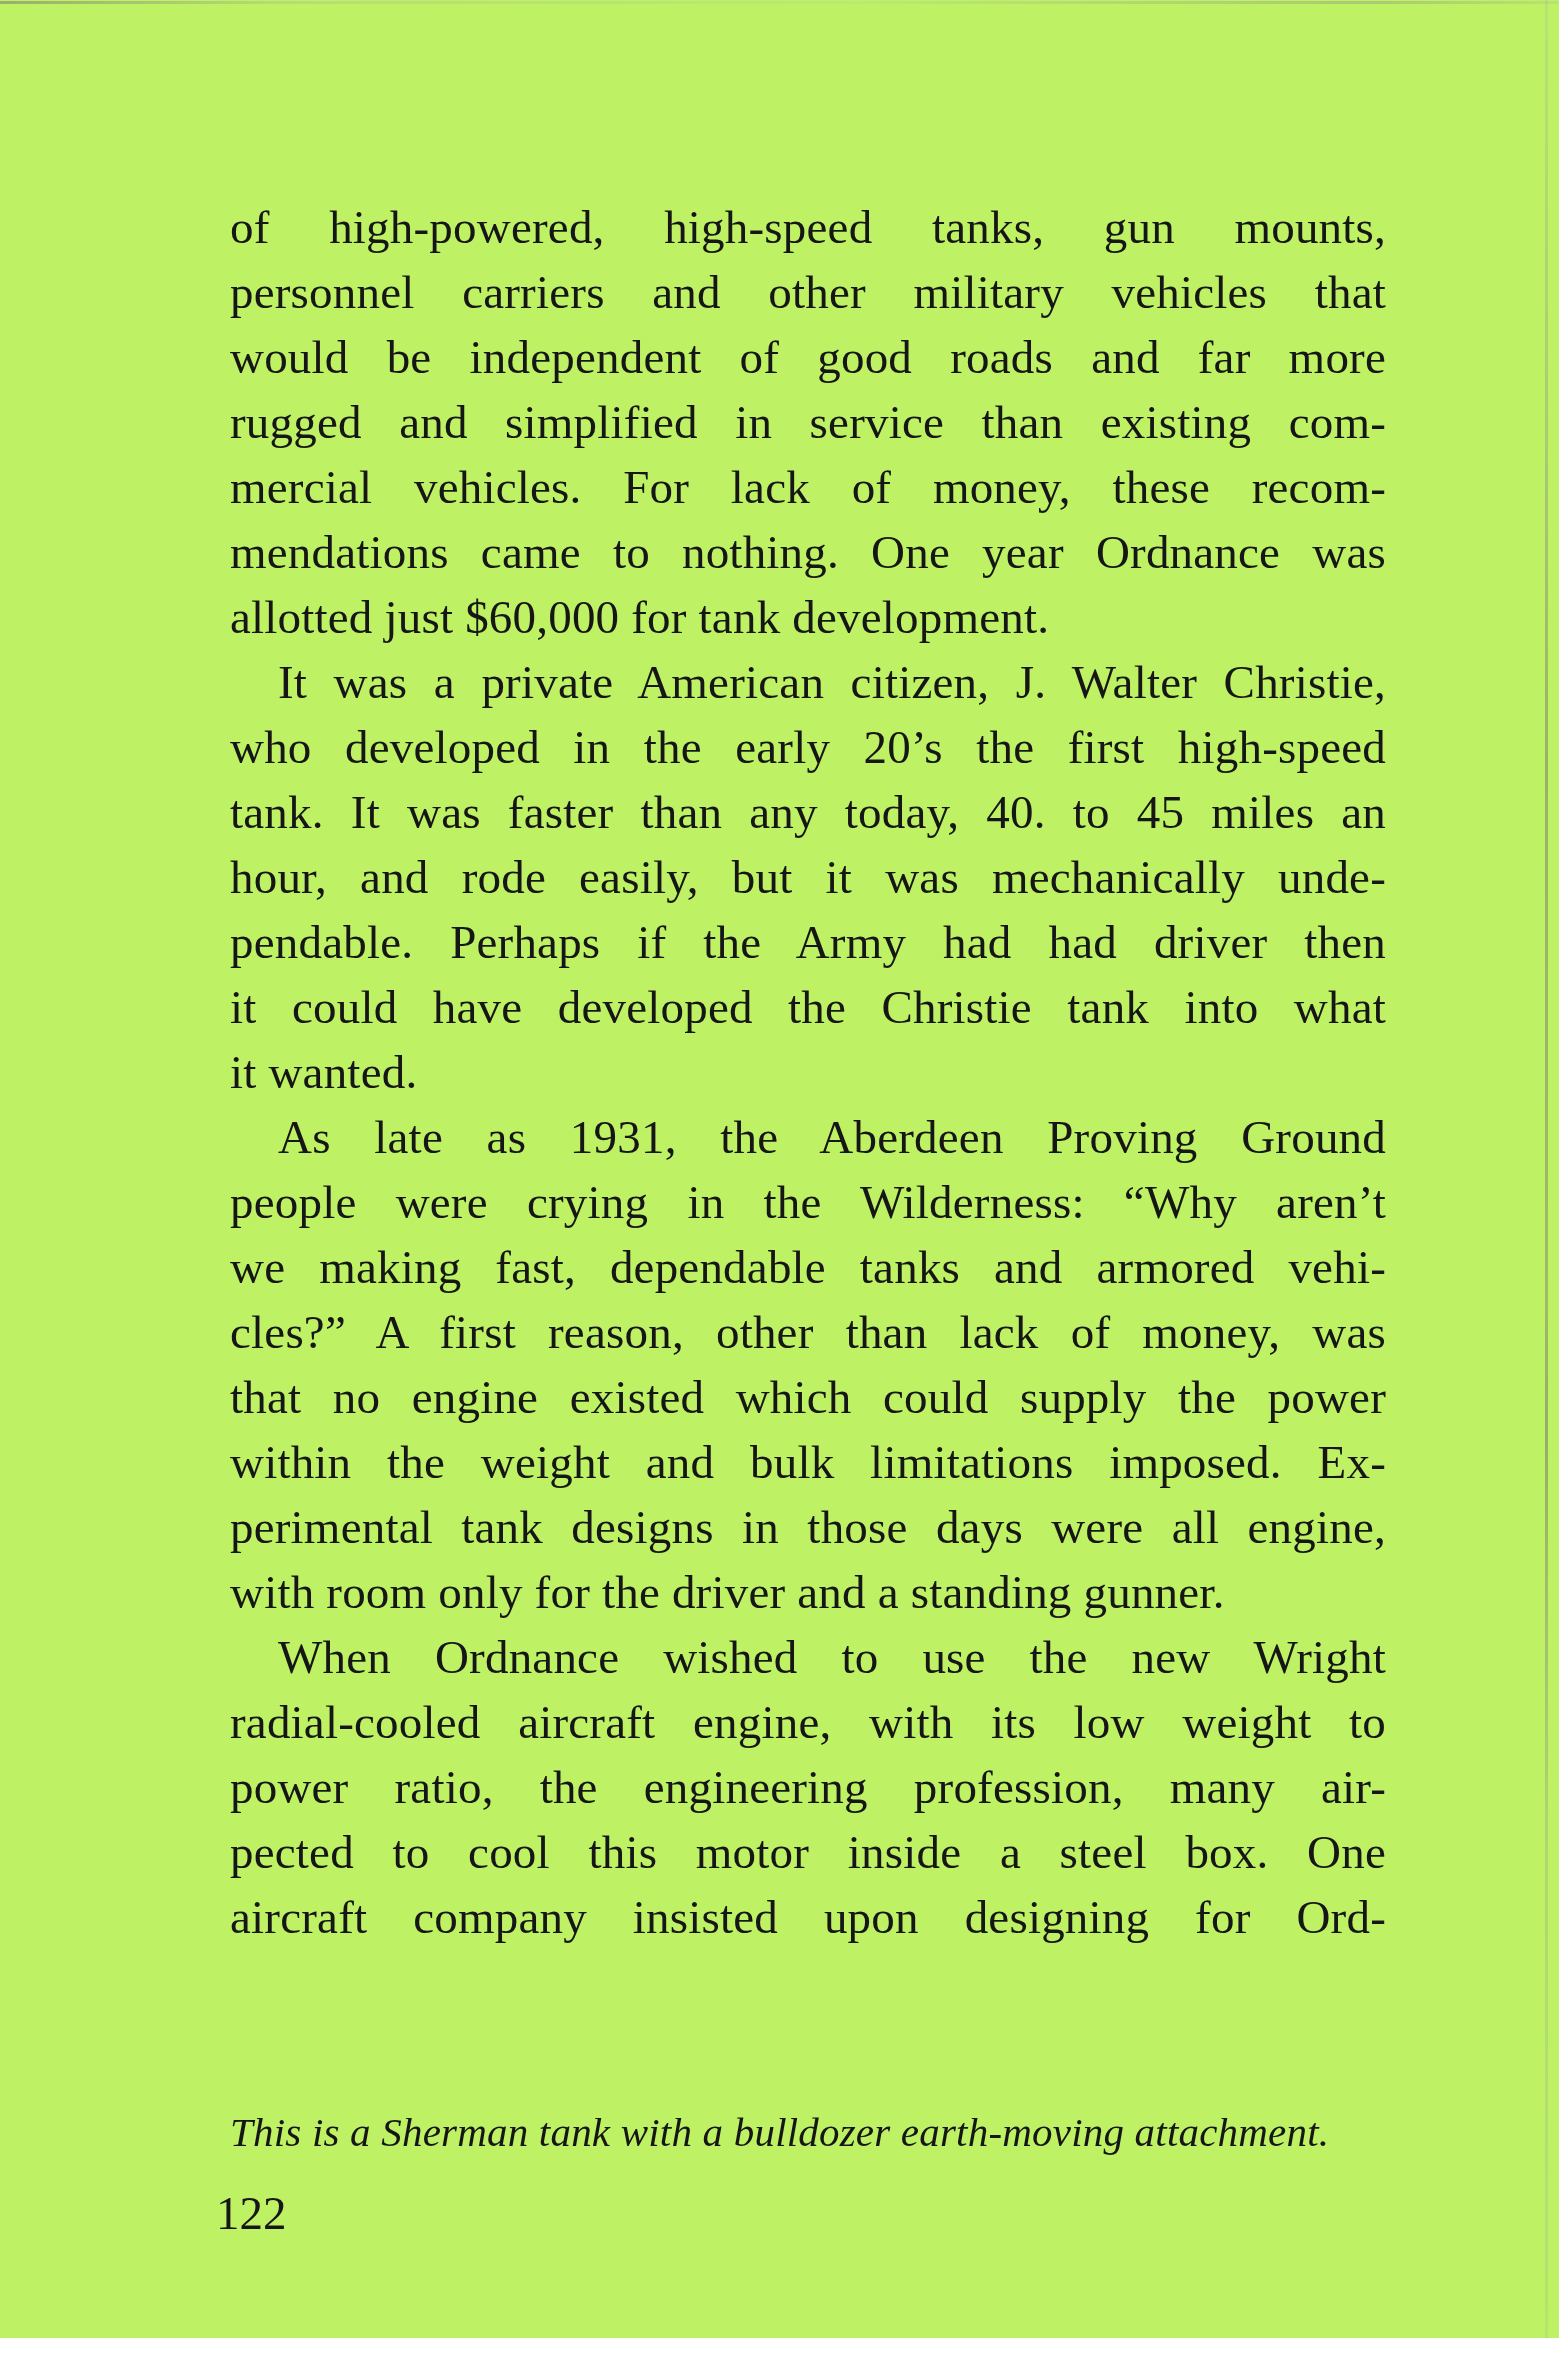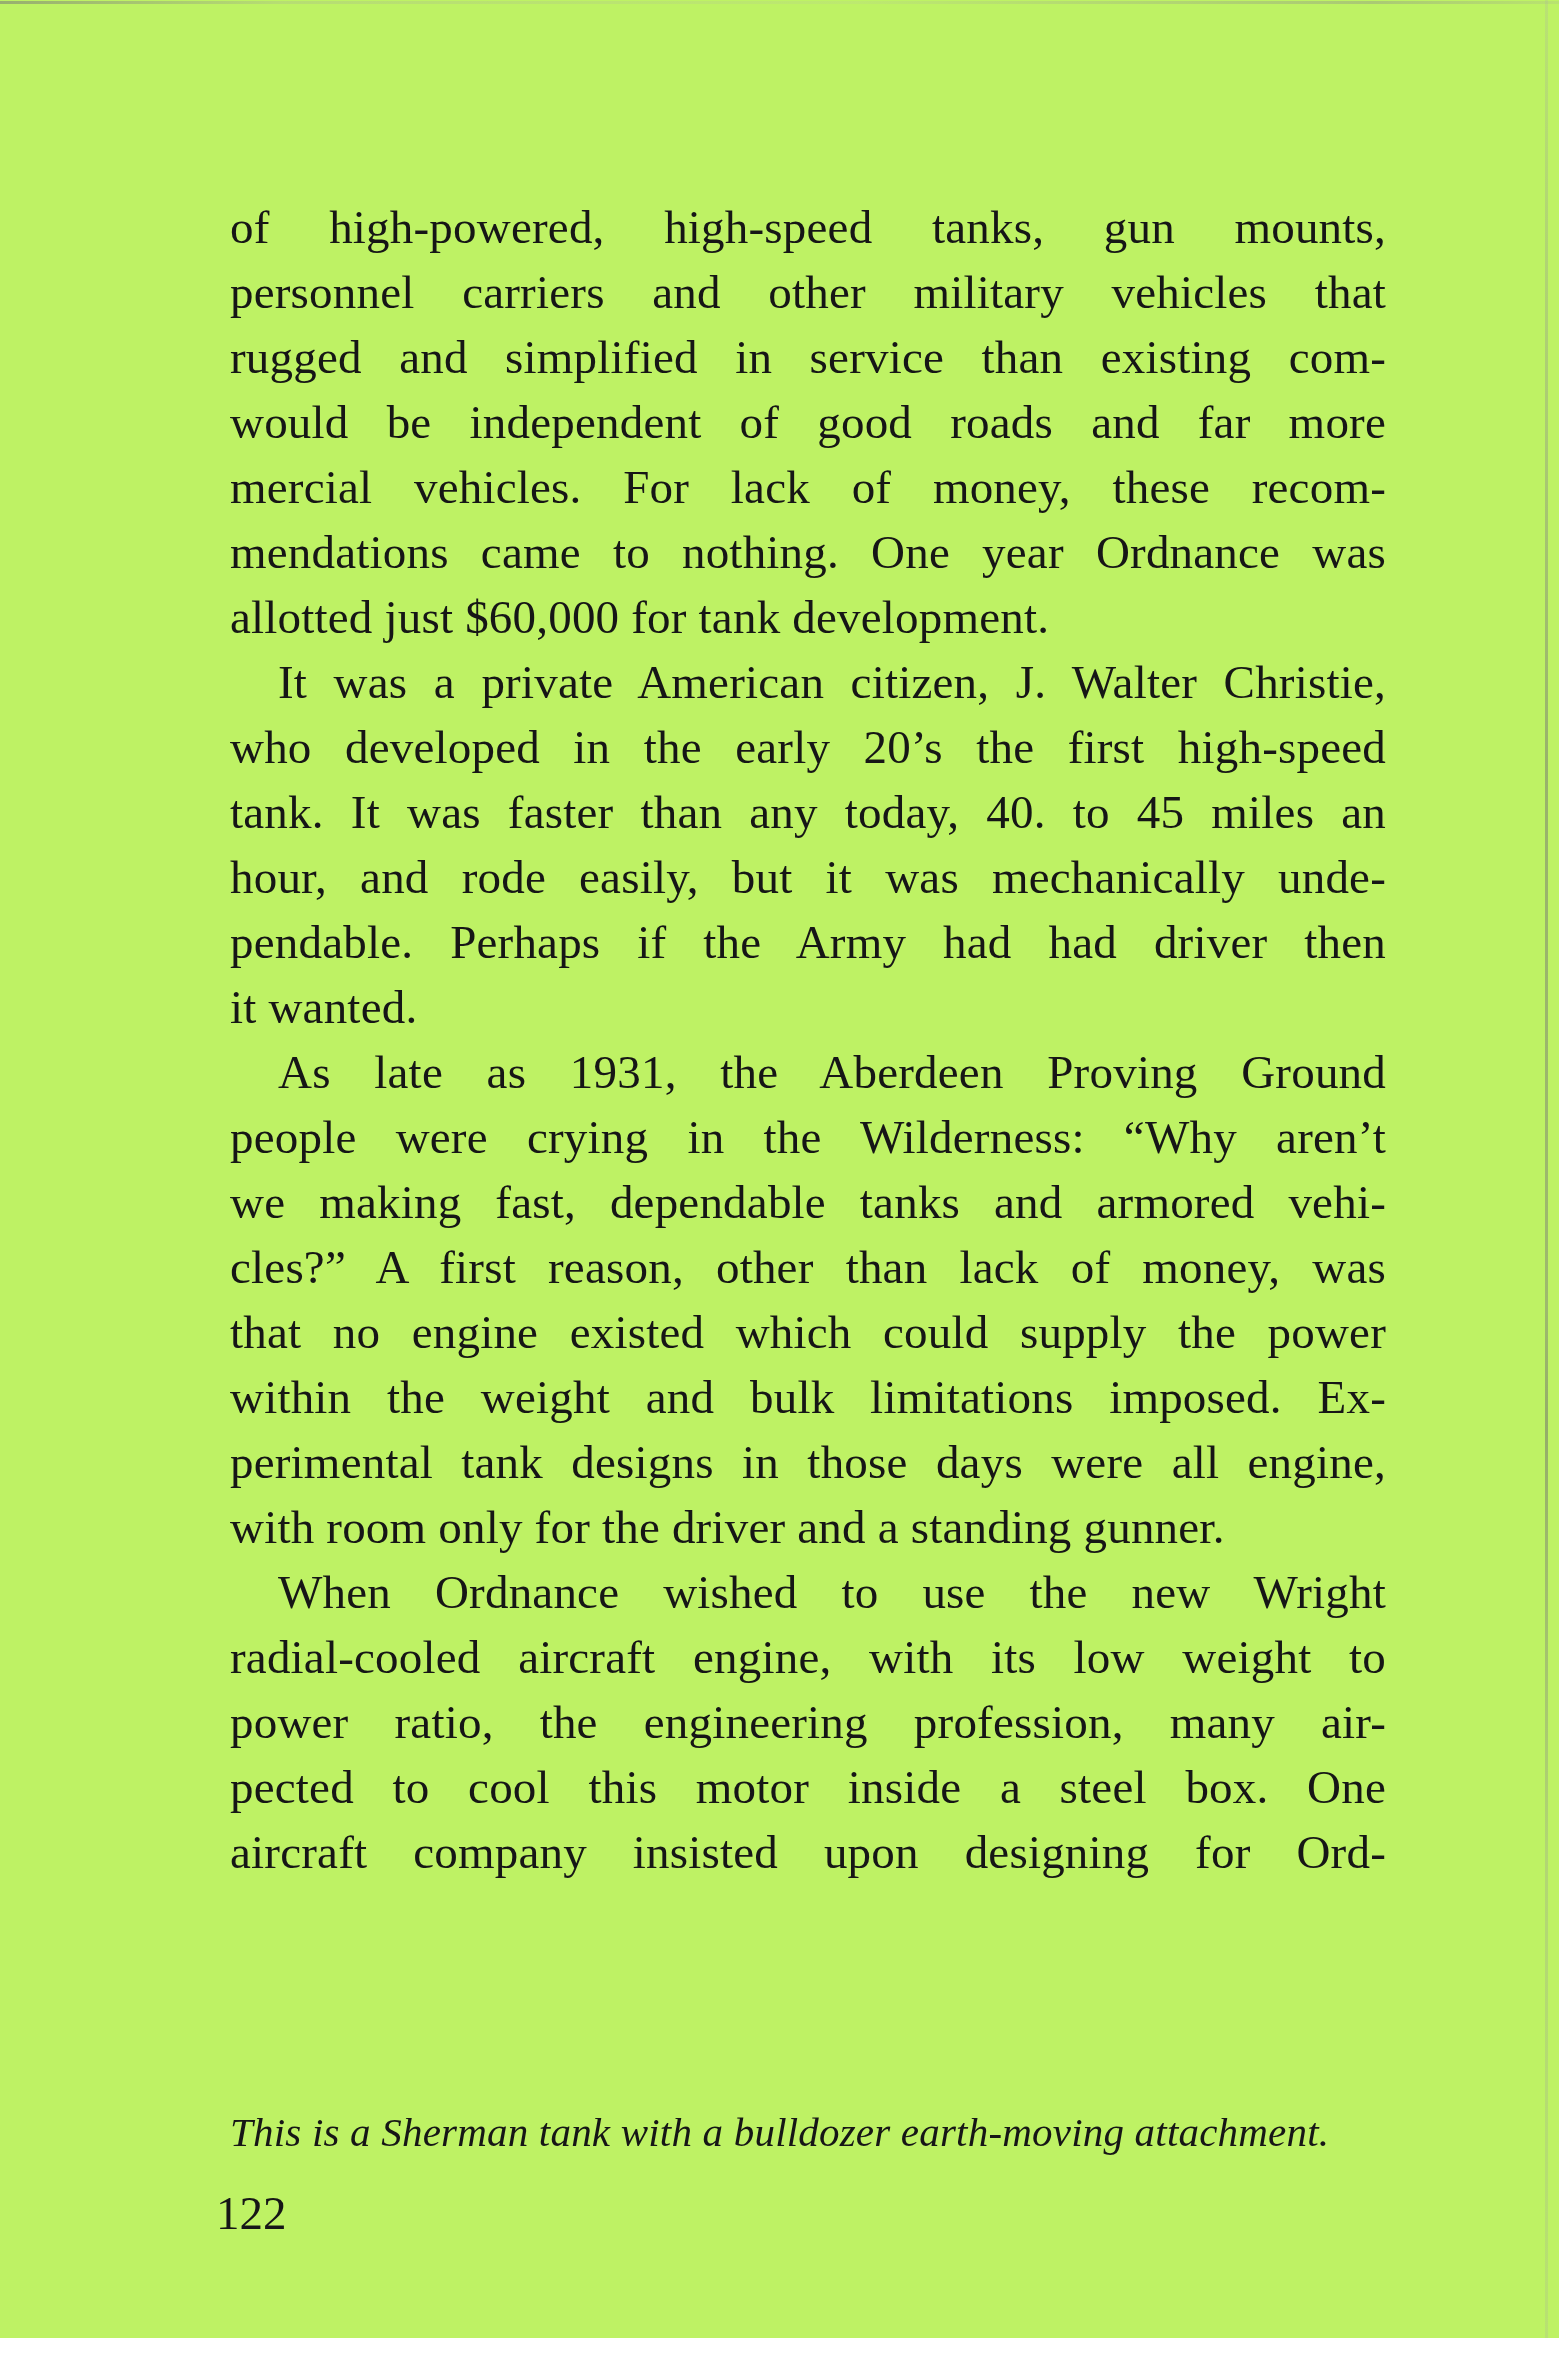--- a/index.html
+++ b/index.html
@@ -88,30 +88,31 @@
 <body>
 
 <div class="page">
 
   <div class="scan-top-line"></div>
   <div class="scan-right-line"></div>
 
   <div class="textblock">
     <div class="line">of high-powered, high-speed tanks, gun mounts,</div>
     <div class="line">personnel carriers and other military vehicles that</div>
+    <div class="line">would be independent of good roads and far more</div>
     <div class="line">rugged and simplified in service than existing com-</div>
-    <div class="line">would be independent of good roads and far more</div>
     <div class="line">mercial vehicles. For lack of money, these recom-</div>
     <div class="line">mendations came to nothing. One year Ordnance was</div>
     <div class="line para-end">allotted just $60,000 for tank development.</div>
     <div class="line indent">It was a private American citizen, J. Walter Christie,</div>
     <div class="line">who developed in the early 20’s the first high-speed</div>
     <div class="line">tank. It was faster than any today, 40. to 45 miles an</div>
     <div class="line">hour, and rode easily, but it was mechanically unde-</div>
     <div class="line">pendable. Perhaps if the Army had had driver then</div>
+    <div class="line">it could have developed the Christie tank into what</div>
     <div class="line para-end">it wanted.</div>
     <div class="line indent">As late as 1931, the Aberdeen Proving Ground</div>
     <div class="line">people were crying in the Wilderness: “Why aren’t</div>
     <div class="line">we making fast, dependable tanks and armored vehi-</div>
     <div class="line">cles?” A first reason, other than lack of money, was</div>
     <div class="line">that no engine existed which could supply the power</div>
     <div class="line">within the weight and bulk limitations imposed. Ex-</div>
     <div class="line">perimental tank designs in those days were all engine,</div>
     <div class="line para-end">with room only for the driver and a standing gunner.</div>
     <div class="line indent">When Ordnance wished to use the new Wright</div>

